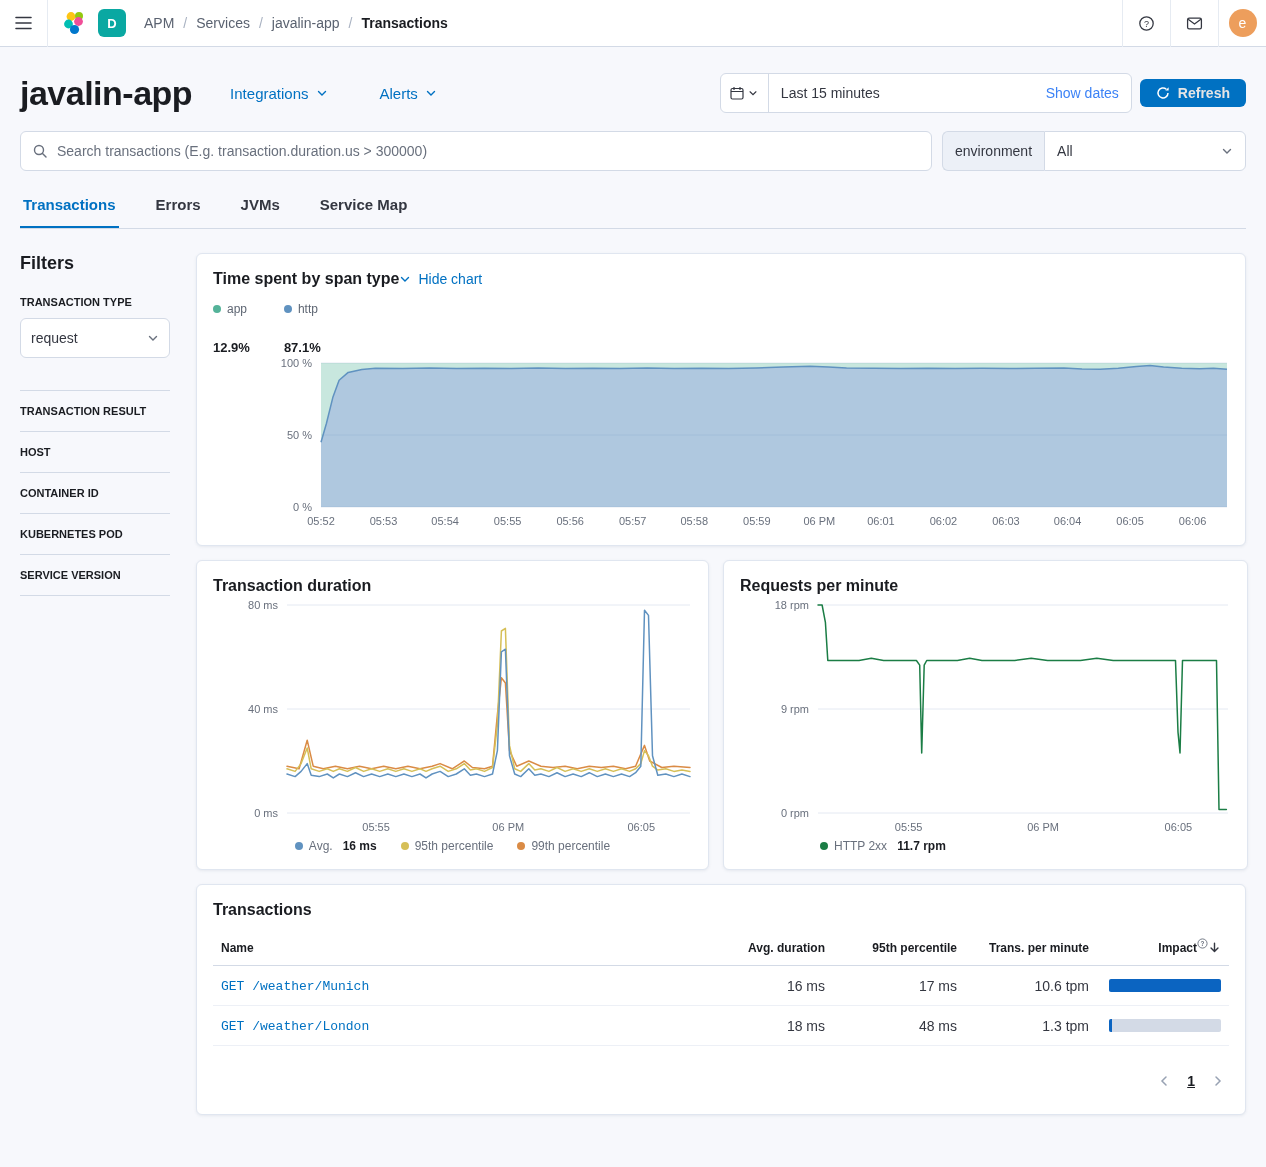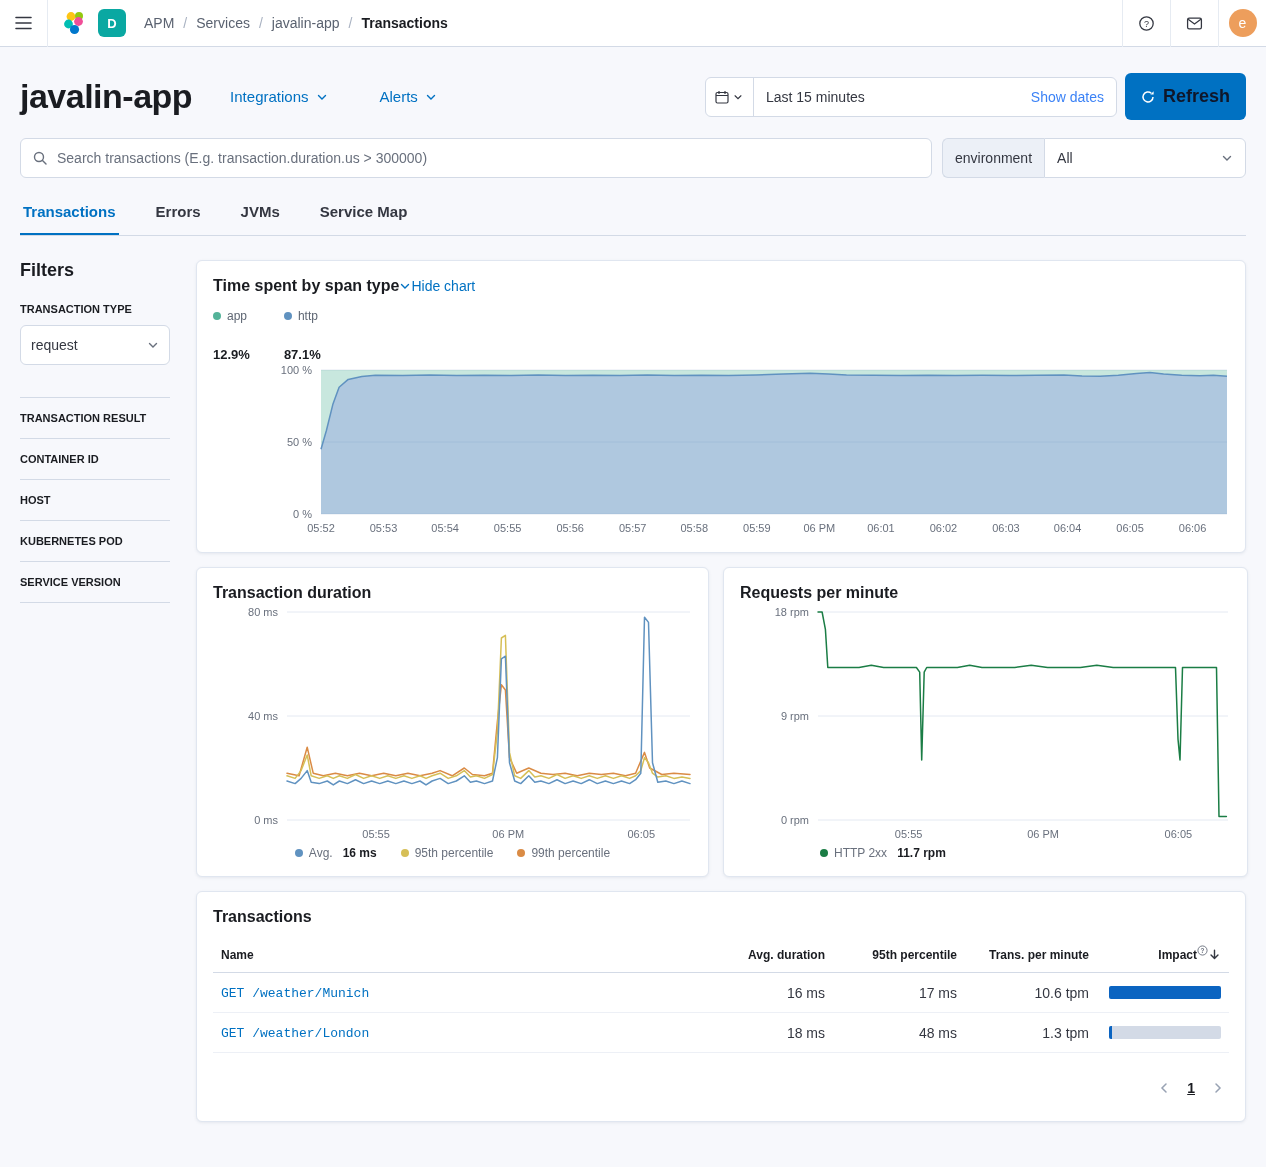--- a/index.html
+++ b/index.html
@@ -25,21 +25,21 @@
 
   
   .head-row{display:flex;align-items:center;padding:26px 20px 0}
   .svc-title{font-size:34px;font-weight:700;color:#1a1c21;letter-spacing:-.5px}
   .head-menus{display:flex;gap:52px;margin-left:38px}
   .head-menu{display:flex;align-items:center;gap:7px;color:#0071C2;font-size:15px;font-weight:500;cursor:pointer}
   .datepicker{margin-left:auto;width:412px;height:40px;background:#fff;border:1px solid #D3DAE6;border-radius:6px;display:flex;align-items:center;overflow:hidden}
   .dp-quick{width:48px;height:100%;display:flex;align-items:center;justify-content:center;gap:4px;border-right:1px solid #D3DAE6;color:#343741;cursor:pointer}
   .dp-value{flex:1;padding:0 12px;color:#343741;cursor:pointer}
   .dp-showdates{padding-right:12px;color:#3b82f6;font-weight:500;cursor:pointer;white-space:nowrap}
-  .btn-refresh{margin-left:8px;height:47px;padding:0 16px;background:#0071C2;border:none;border-radius:6px;color:#0f172a;font-size:18px;font-weight:600;display:flex;align-items:center;gap:8px;cursor:pointer;font-family:inherit}
+  .btn-refresh{margin-left:8px;height:28px;padding:0 16px;background:#0071C2;border:none;border-radius:6px;color:#e5e5e5;font-size:14px;font-weight:600;display:flex;align-items:center;gap:8px;cursor:pointer;font-family:inherit}
 
   
   .search-row{display:flex;gap:10px;padding:18px 20px 0}
   .search-box{position:relative;flex:1}
   .search-box svg{position:absolute;left:12px;top:12px}
   .search-box input{width:100%;height:40px;border:1px solid #D3DAE6;border-radius:6px;padding:0 12px 0 36px;font-size:14px;font-family:inherit;color:#343741;background:#fff}
   .search-box input::placeholder{color:#69707D}
   .env-group{width:304px;display:flex}
   .env-label{background:#ECF0F7;border:1px solid #D3DAE6;border-right:none;border-radius:6px 0 0 6px;display:flex;align-items:center;padding:0 12px;font-size:14px;color:#343741}
   .env-select{flex:1;background:#fff;border:1px solid #D3DAE6;border-radius:0 6px 6px 0;display:flex;align-items:center;justify-content:space-between;padding:0 12px;cursor:pointer;color:#343741}
@@ -55,21 +55,21 @@
   .filters-title{font-size:18px;font-weight:700;color:#1a1c21;margin-bottom:22px}
   .f-label{font-size:11px;font-weight:700;color:#1a1c21;display:block;margin-bottom:10px}
   .f-select{height:40px;border:1px solid #D3DAE6;border-radius:6px;background:#fff;display:flex;align-items:center;justify-content:space-between;padding:0 10px;font-size:14px;color:#343741;cursor:pointer}
   .accordion{margin-top:32px;border-bottom:1px solid #D3DAE6}
   .acc-item{border-top:1px solid #D3DAE6;padding:14px 0;font-size:11px;font-weight:700;color:#1a1c21;cursor:pointer}
 
   .main{flex:1;min-width:0}
   .card{background:#fff;border:1px solid #E0E6F0;border-radius:6px;box-shadow:0 1px 3px rgba(109,120,140,.12);padding:16px}
   .card-title{font-size:16px;font-weight:700;color:#1a1c21}
   .card-head{display:flex;align-items:center;}
-  .hide-chart{display:flex;align-items:center;color:#0071C2;font-size:14px;cursor:pointer}
+  .hide-chart{display:flex;align-items:center;gap:7px;color:#0071C2;font-size:14px;cursor:pointer}
 
   .span-stats{display:flex;gap:34px;margin-top:14px}
   .leg-line{display:flex;align-items:center;gap:6px;font-size:12px;color:#5e6673;cursor:pointer}
   .dot{width:8px;height:8px;border-radius:50%;flex:none}
   .pct{font-size:13px;font-weight:600;color:#1a1c21;margin-top:24px}
 
   .row2{display:flex;gap:14px;margin-top:14px}
   .card-duration{width:513px;flex:none}
   .card-rpm{flex:1}
   .chart-legend{display:flex;align-items:center;gap:24px;margin-top:4px;font-size:12px;color:#69707D}
@@ -213,22 +213,22 @@
     <div class="filters-title">Filters</div>
     <span class="f-label">TRANSACTION TYPE</span>
     <div class="f-select">
       <span>request</span>
       <svg width="12" height="12" viewBox="0 0 12 12">
           <path d="M2.5 4.5 6 8l3.5-3.5" fill="none" stroke="#69707D" stroke-width="1.4" stroke-linecap="round"></path>
         </svg>
     </div>
     <div class="accordion">
       <div class="acc-item">TRANSACTION RESULT</div>
+      <div class="acc-item">HOST</div>
       <div class="acc-item">CONTAINER ID</div>
-      <div class="acc-item">HOST</div>
       <div class="acc-item">KUBERNETES POD</div>
       <div class="acc-item">SERVICE VERSION</div>
     </div>
   </aside>
 
   <main class="main">
 
     <section class="card">
       <div class="card-head">
         <div class="card-title">Time spent by span type</div>

